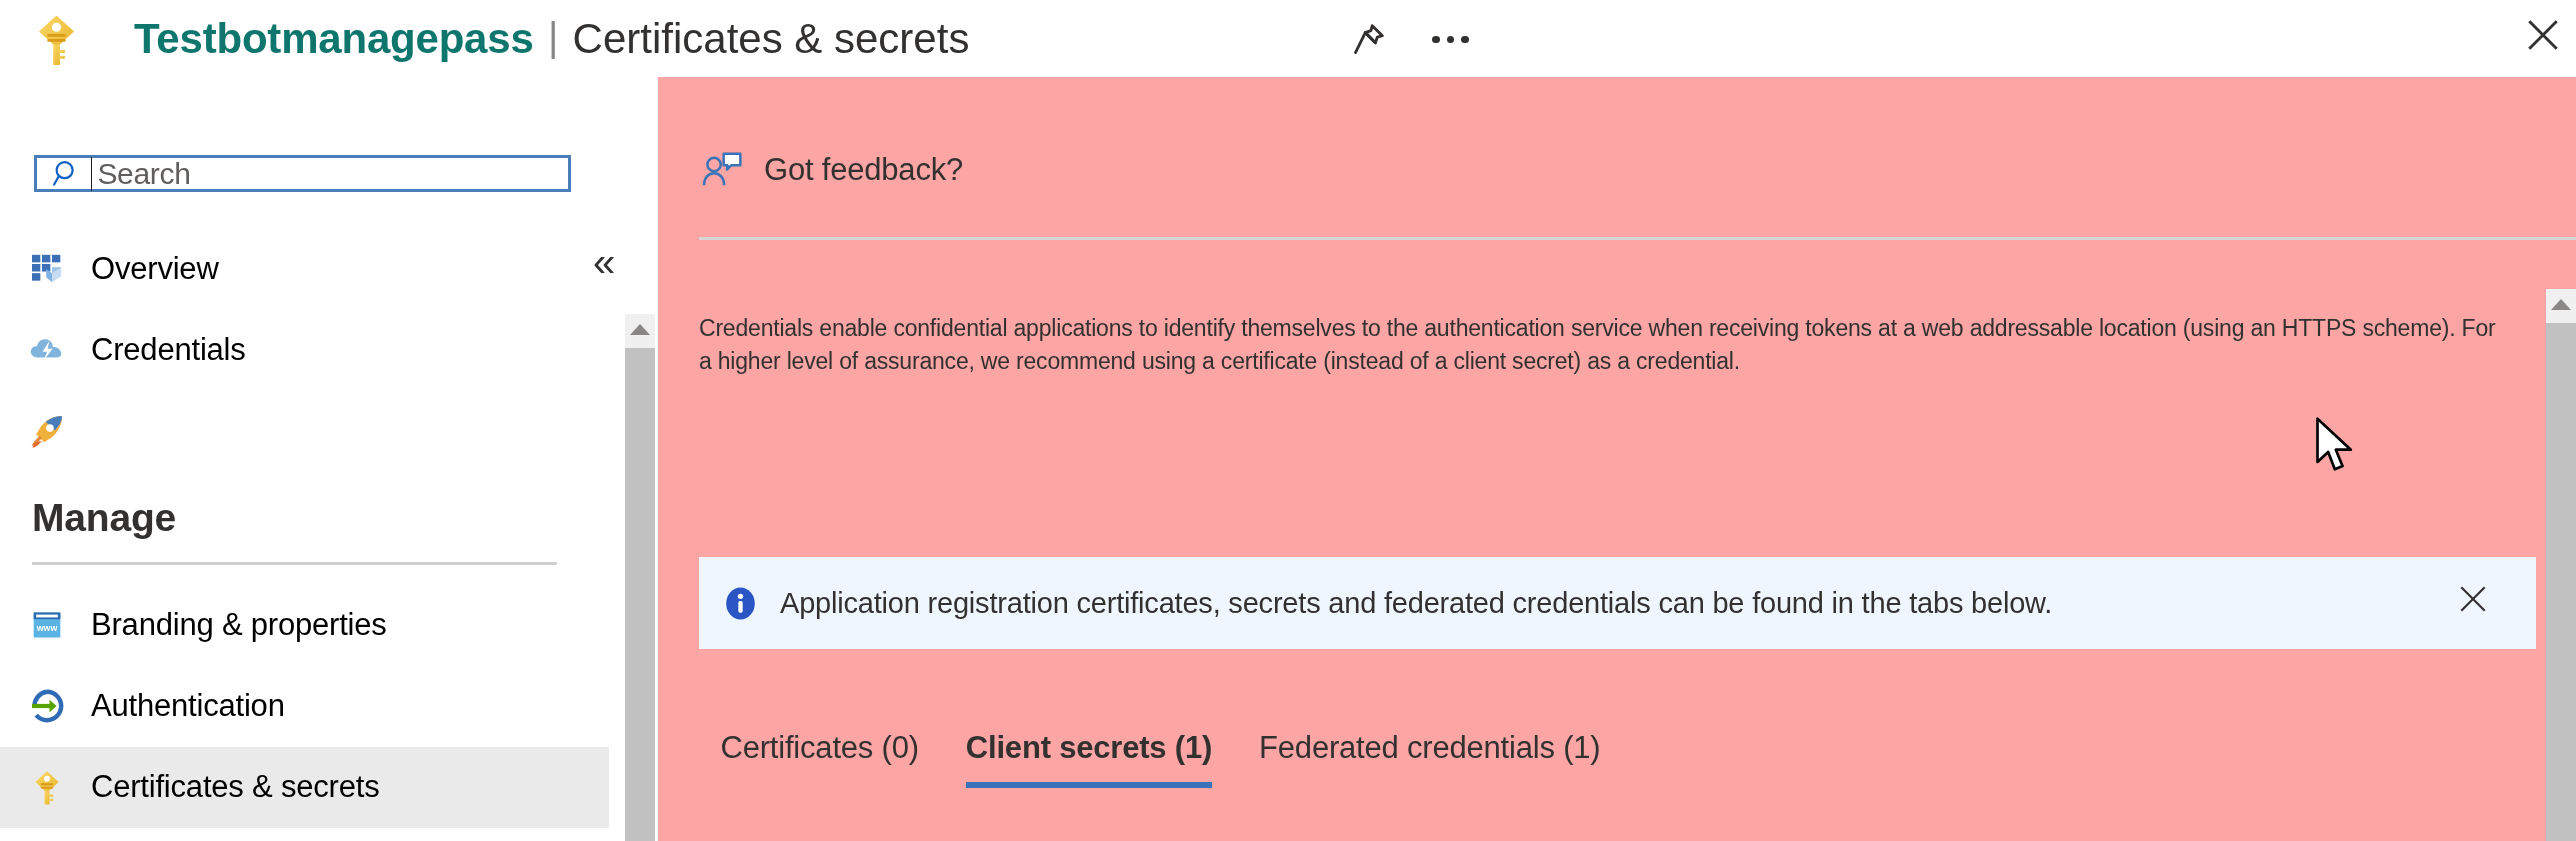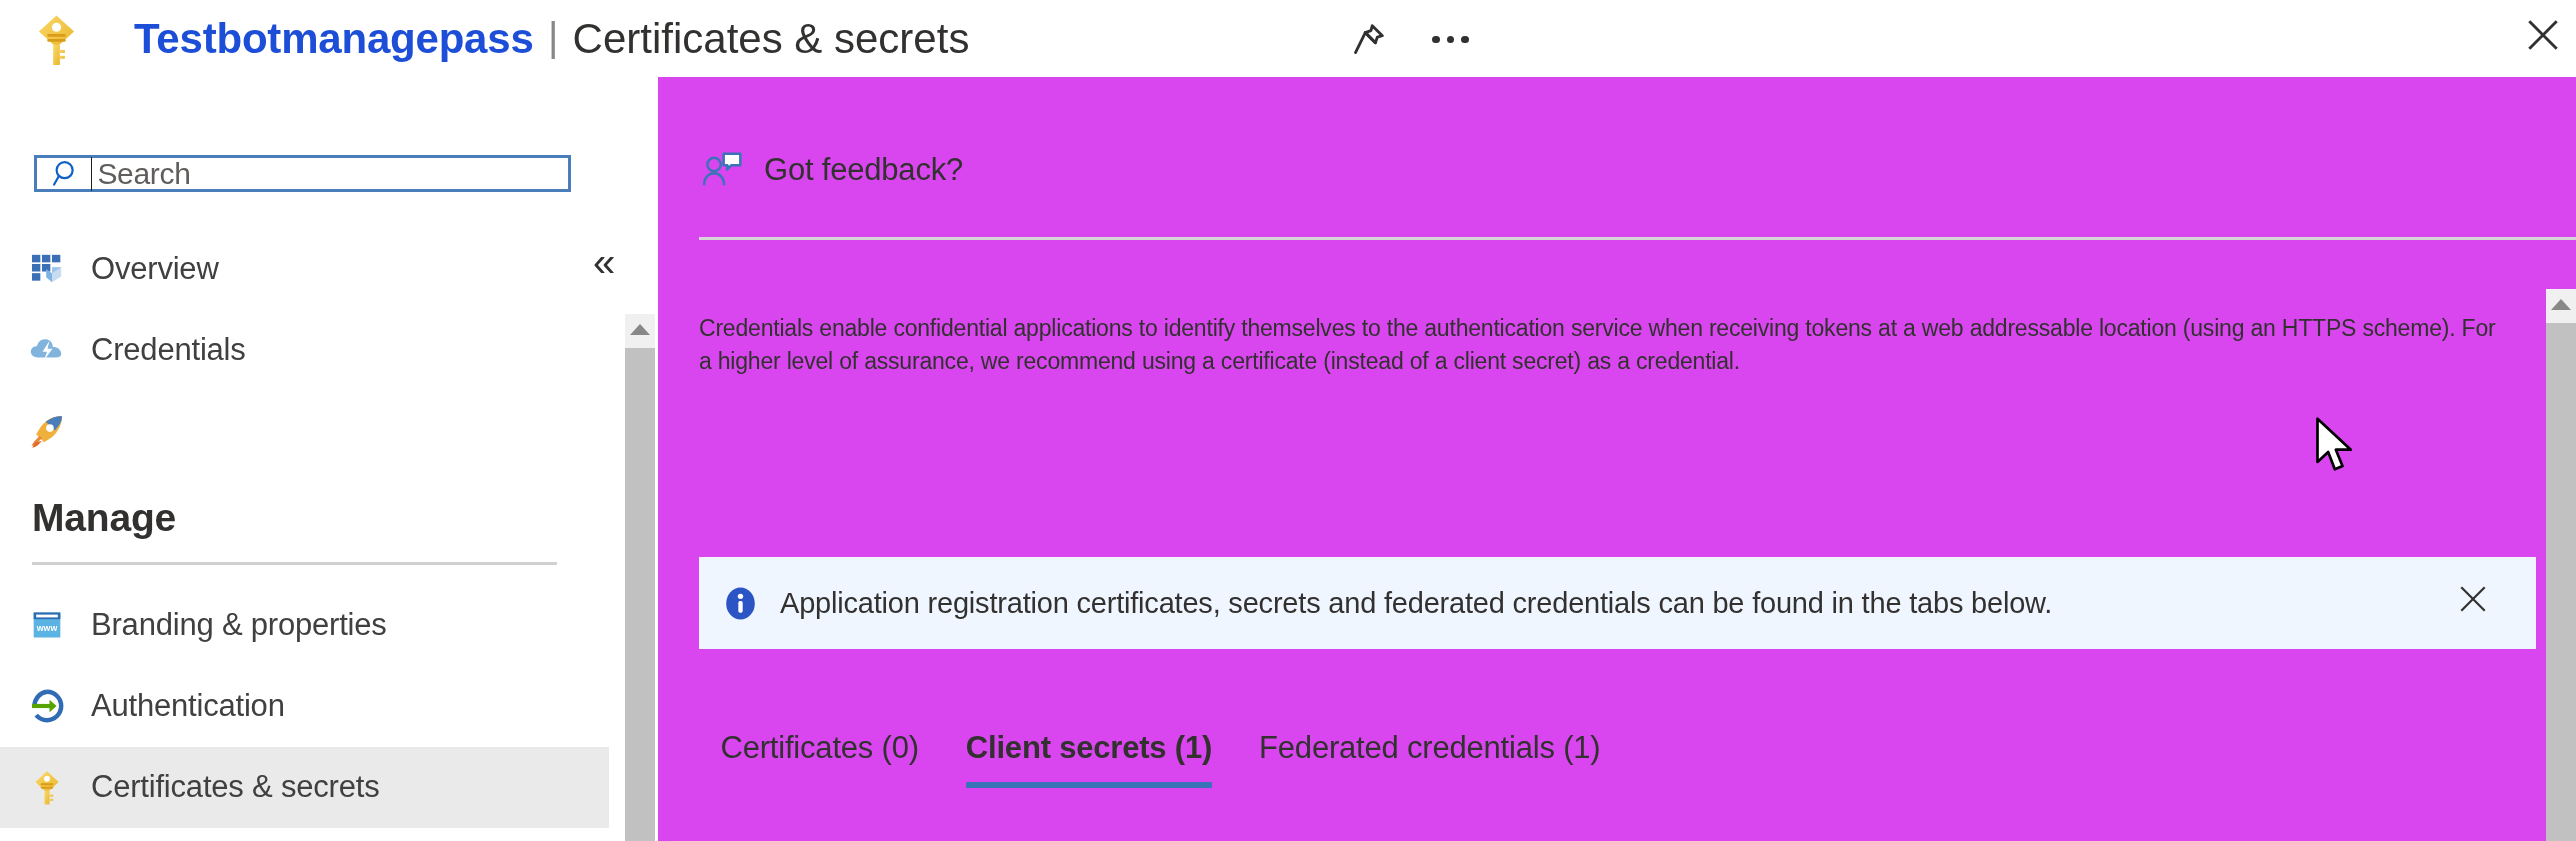--- a/index.html
+++ b/index.html
@@ -9,21 +9,21 @@
     font-family: "Liberation Sans", sans-serif;
     overflow: hidden;
   }
   #root { position: relative; width: 2576px; height: 841px; background:#fff; }
 
   
   .header { position:absolute; left:0; top:0; width:2576px; height:77px; background:#fff; }
   .hdr-key { position:absolute; left:32px; top:13.4px; width:49px; height:52px; }
   .hdr-title { position:absolute; left:134px; top:3.4px; height:71px; display:flex; align-items:center;
                white-space:nowrap; }
-  .hdr-title .t-main { font-size:42px; font-weight:700; color:#1d4ed8; letter-spacing:-0.2px; }
+  .hdr-title .t-main { font-size:42px; font-weight:700; color:#0f766e; letter-spacing:-0.2px; }
   .hdr-title .t-sep  { font-size:40px; font-weight:300; color:#8a8886; margin:0 14.3px; position:relative; top:-1.7px;}
   .hdr-title .t-sub  { font-size:42px; font-weight:400; color:#323130; }
   .hdr-pin { position:absolute; left:1345px; top:16px; width:47px; height:47px; cursor:pointer; }
   .hdr-more { position:absolute; left:1427px; top:16px; width:47px; height:47px; cursor:pointer;
               display:flex; align-items:center; justify-content:center; }
   .hdr-more span { display:block; width:7.6px; height:7.6px; border-radius:50%; background:#323130; margin:0 3.4px;}
   .hdr-close { position:absolute; left:2521px; top:12.6px; width:44px; height:44px; cursor:pointer; }
 
   
   .sidebar { position:absolute; left:0; top:77px; width:625px; height:764px; background:#fff; }
@@ -32,40 +32,40 @@
   .search-ico { margin-left:15px; width:32px; height:32px; flex:none; }
   .search-caret { width:1.7px; height:34px; background:#201f1e; margin-left:6.7px; flex:none; }
   .search-ph { font-size:30px; color:#605e5c; margin-left:5px; font-weight:400; letter-spacing:-0.3px; }
   .collapse-btn { position:absolute; left:593px; top:165px; font-size:40px; color:#323130; line-height:1;
                   cursor:pointer; font-weight:300; }
 
   .nav { position:absolute; left:0; top:151px; width:609px; }
   .nav-item { height:81px; display:flex; align-items:center; padding-left:27px; cursor:pointer; }
   .nav-item.selected { background:#ebeaea; }
   .nav-ico { width:40px; height:40px; flex:none; display:flex; align-items:center; justify-content:center; }
-  .nav-label { font-size:31px; color:#404040; margin-left:24px; white-space:nowrap; letter-spacing:-0.2px; }
+  .nav-label { font-size:31px; color:#000000; margin-left:24px; white-space:nowrap; letter-spacing:-0.2px; }
 
   .nav-group { padding:25px 0 0 32px; }
   .nav-group-title { font-size:39px; font-weight:700; color:#323130; letter-spacing:-0.2px; }
   .nav-divider { height:2.5px; background:#d2d0ce; width:525px; margin-top:22px; }
 
   
   .sb-scroll { position:absolute; left:625px; top:237px; width:30px; height:604px; background:#fff; }
   .sb-scroll .track { position:absolute; left:0; top:0; width:30px; height:604px; background:#f0f0f0; }
   .sb-scroll .arrow-up { position:absolute; left:0; top:0; width:30px; height:30px; background:#f0f0f0;
                          display:flex; align-items:center; justify-content:center; cursor:pointer; }
   .sb-scroll .thumb { position:absolute; left:0; top:34px; width:30px; height:571px; background:#c1c1c1;
                       cursor:pointer; }
   .tri-up { width:0; height:0; border-left:10px solid transparent; border-right:10px solid transparent;
             border-bottom:11px solid #8a8886; }
 
   .sidebar-edge { position:absolute; left:656px; top:77px; width:2.5px; height:764px; background:#fff; }
 
   
-  .main { position:absolute; left:658px; top:77px; width:1918px; height:764px; background:#d946ef; }
+  .main { position:absolute; left:658px; top:77px; width:1918px; height:764px; background:#fca5a5; }
 
   .feedback { position:absolute; left:44px; top:74px; display:flex; align-items:center; cursor:pointer; }
   .feedback-ico { width:40px; height:37px; flex:none; }
   .feedback-label { font-size:31px; color:#323130; margin-left:22px; letter-spacing:-0.2px; }
 
   .top-divider { position:absolute; left:41px; top:160px; width:1877px; height:2.5px; background:#d6d6d6; }
 
   .body-para { position:absolute; left:41px; top:235px; width:1809px;
                font-size:23px; line-height:1.42; color:#323130; letter-spacing:-0.2px; }
 

